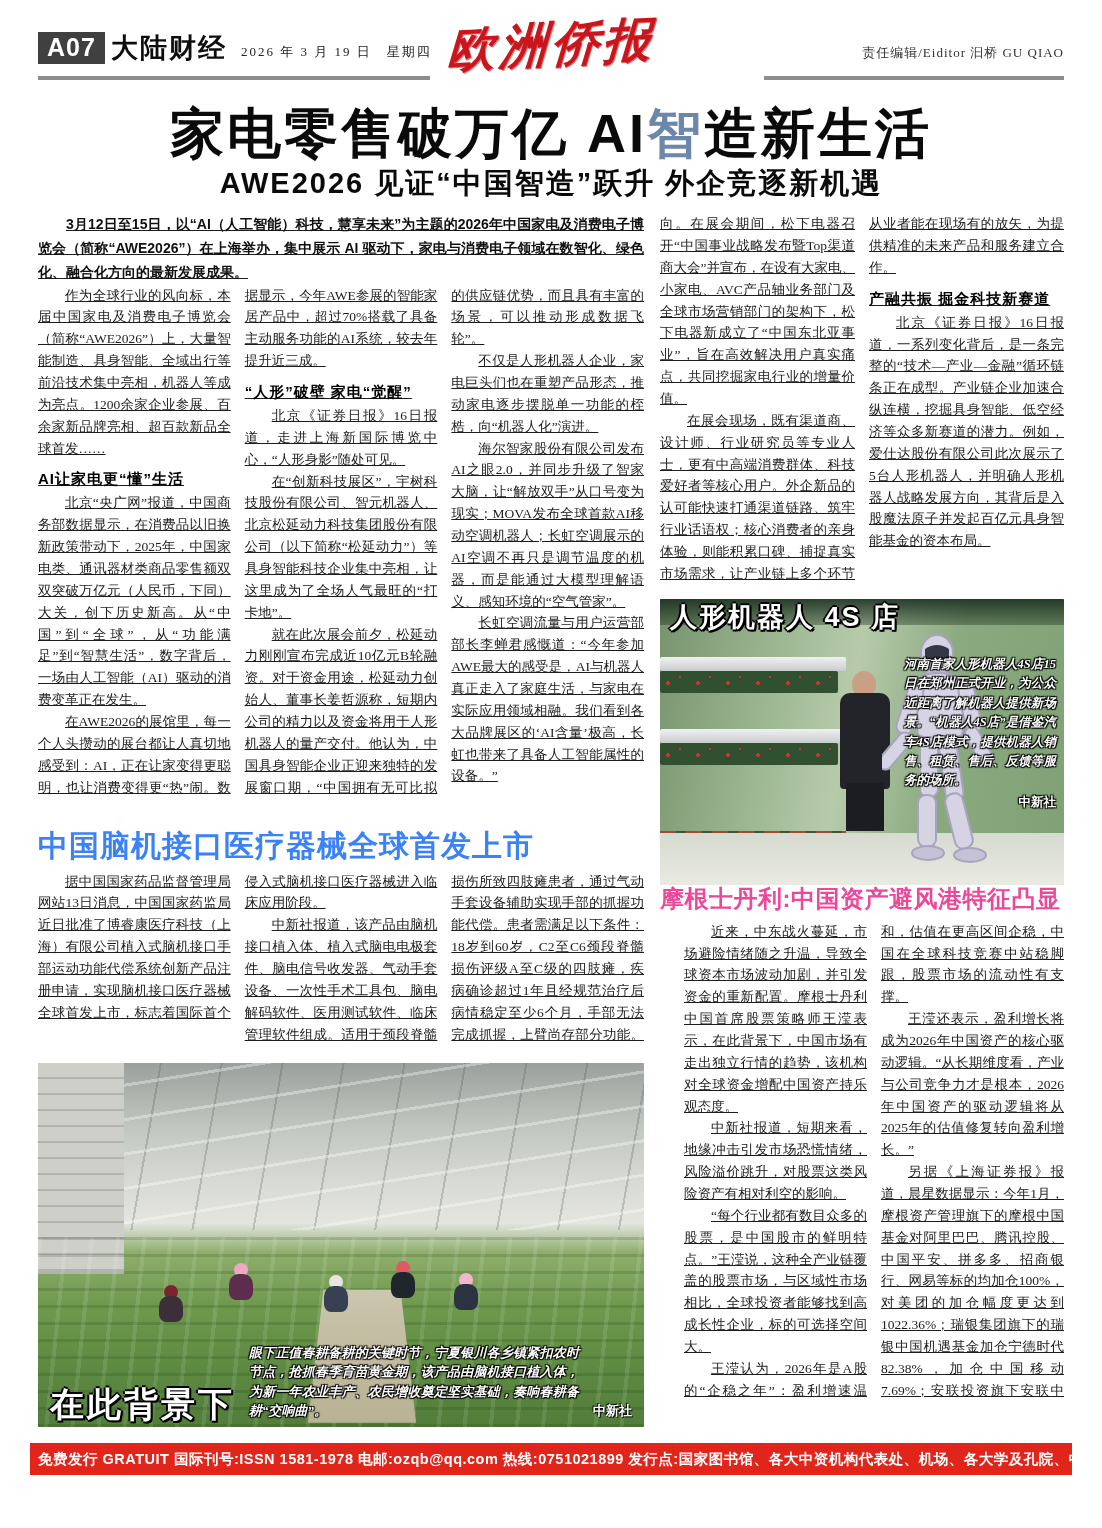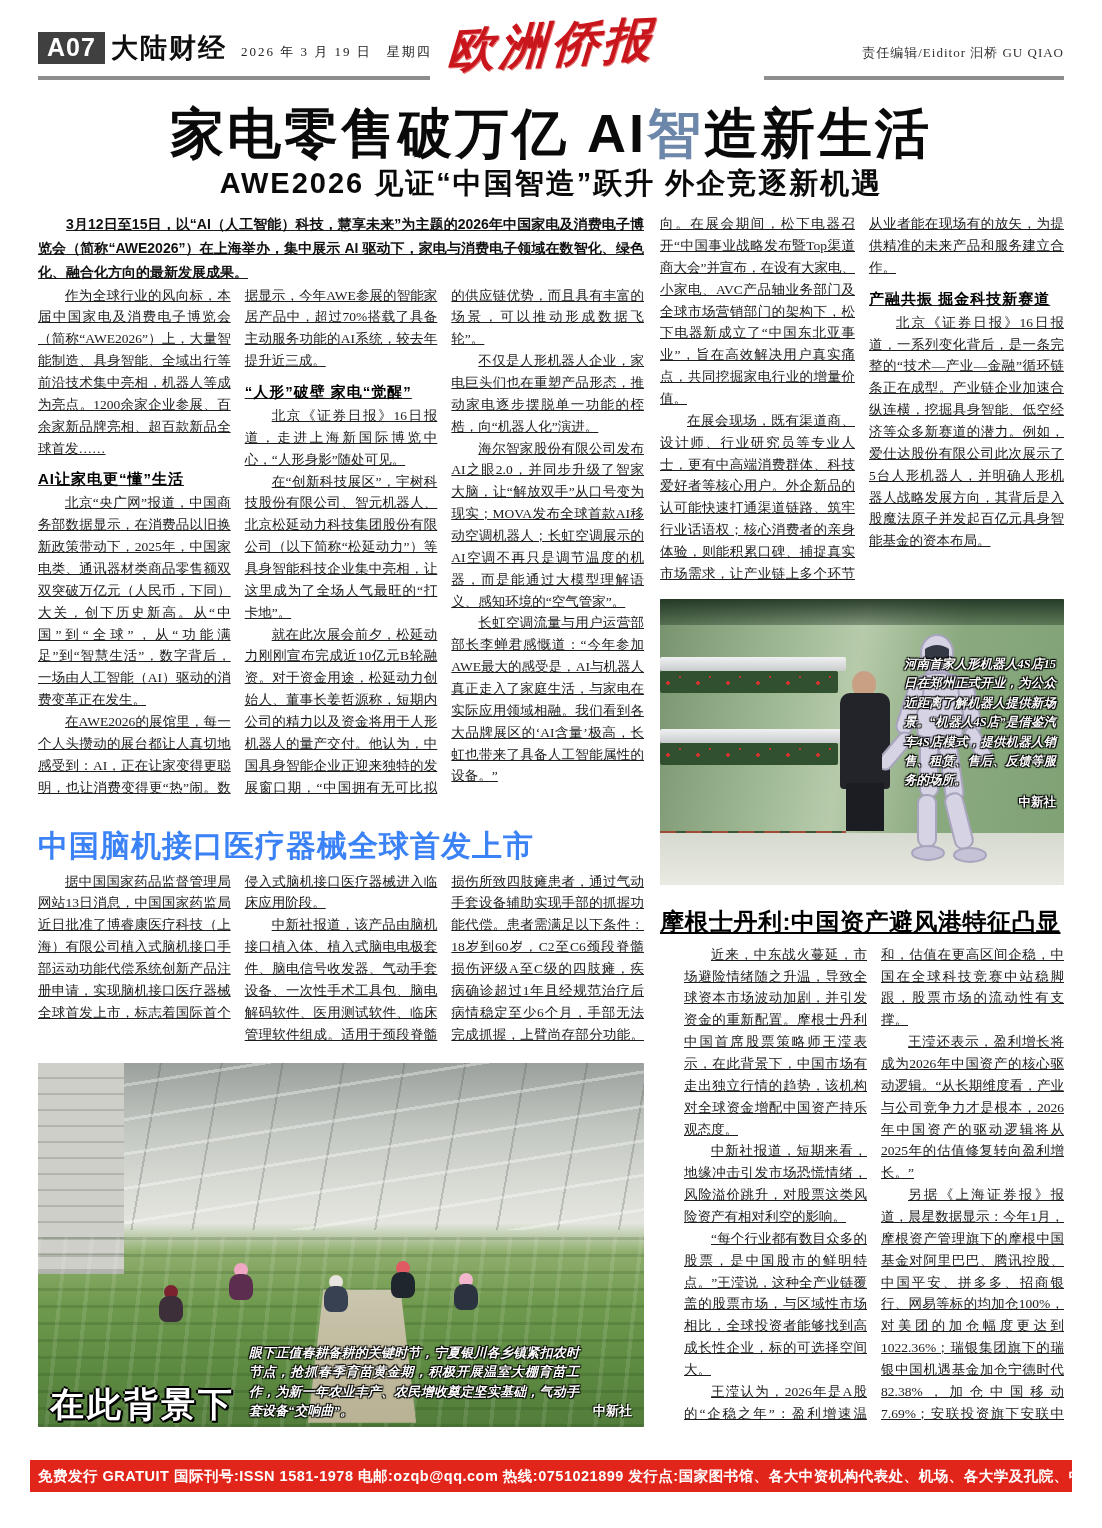--- a/index.html
+++ b/index.html
@@ -41,22 +41,22 @@
             margin:9px 0 3px; text-indent:0; letter-spacing:1px; }
   .mc3 { column-count:3; column-gap:14px; column-fill:auto; height:600px; overflow:hidden; }
   .mc2 { column-count:2; column-gap:14px; column-fill:auto; height:378px; overflow:hidden; }
   .mc3s{ column-count:3; column-gap:14px; column-fill:auto; height:182px; overflow:hidden; }
   .mc2m{ column-count:2; column-gap:14px; column-fill:auto; height:500px; overflow:hidden;margin-left:24px; }
   .intro { column-span:all; font:700 14px/1.7 "Liberation Sans","DejaVu Sans",sans-serif;
            text-indent:2em; margin:0 0 12px; color:#111; }
 
   .bci-hl { font:900 30px/1.15 "Liberation Sans","DejaVu Sans",sans-serif; color:#3b82f6;
             letter-spacing:1px; margin:16px 0 7px; white-space:nowrap; }
-  .ms-hl  { font:900 24px/1.15 "Liberation Sans","DejaVu Sans",sans-serif; color:#000000;
-            letter-spacing:0.5px; margin:23px 0 8px; white-space:nowrap;text-decoration:underline; }
+  .ms-hl  { font:900 24px/1.15 "Liberation Sans","DejaVu Sans",sans-serif; color:#ec4899;
+            letter-spacing:0.5px; margin:0 0 8px; white-space:nowrap; }
 
   
   .photo { position:relative; overflow:hidden; border-radius:1px; }
   .robot-photo { width:404px; height:286px; margin-top:8px;
     background:linear-gradient(100deg,#77936d 0%,#9db792 28%,#b7cbab 46%,#8aa97f 68%,#7fa174 100%); }
   .robot-photo .top-banner { position:absolute; left:0; top:0; width:100%; height:26px;
     background:linear-gradient(180deg,rgba(20,40,25,.85),rgba(20,40,25,.35)); }
   .robot-photo .floor { position:absolute; left:0; bottom:0; width:100%; height:52px;
     background:linear-gradient(180deg,#d6dacf,#e9eae2); }
   .shelf { position:absolute; left:0; height:14px; width:46%; background:linear-gradient(180deg,#f0f0f2,#c9cccd); border-radius:2px; }
@@ -177,21 +177,21 @@
         <div class="worker" style="left:415px; top:210px">
           <div class="w-head" style="background:#f3b7cd"></div>
           <div class="w-body" style="background:#2c3340"></div>
         </div>
         <div class="worker" style="left:120px; top:222px">
           <div class="w-head" style="background:#7c2330"></div>
           <div class="w-body" style="background:#3c2f3a"></div>
         </div>
         <div class="gp-caption">
           <span class="gp-title">在此背景下</span>
-          <span class="gp-text">眼下正值春耕备耕的关键时节，宁夏银川各乡镇紧扣农时节点，抢抓春季育苗黄金期，积极开展温室大棚育苗工作，为新一年农业丰产、农民增收奠定坚实基础，气动手套设备“交响曲”。</span>
+          <span class="gp-text">眼下正值春耕备耕的关键时节，宁夏银川各乡镇紧扣农时节点，抢抓春季育苗黄金期，该产品由脑机接口植入体，为新一年农业丰产、农民增收奠定坚实基础，奏响春耕备耕“交响曲”。</span>
           <span class="gp-credit">中新社</span>
         </div>
       </div>
     </div>
 
     <div class="right-region">
 
       <div class="art mc2">
         <p class="cont">向。在展会期间，松下电器召开“中国事业战略发布暨Top渠道商大会”并宣布，在设有大家电、小家电、AVC产品轴业务部门及全球市场营销部门的架构下，松下电器新成立了“中国东北亚事业”，旨在高效解决用户真实痛点，共同挖掘家电行业的增量价值。</p>
         <p>在展会现场，既有渠道商、设计师、行业研究员等专业人士，更有中高端消费群体、科技爱好者等核心用户。外企新品的认可能快速打通渠道链路、筑牢行业话语权；核心消费者的亲身体验，则能积累口碑、捕捉真实市场需求，让产业链上多个环节从业者能在现场有的放矢，为提供精准的未来产品和服务建立合作。</p>
@@ -224,20 +224,21 @@
             <rect x="80" y="50" width="16" height="50" rx="8" transform="rotate(-12 88 75)"></rect>
             <rect x="90" y="92" width="14" height="42" rx="7" transform="rotate(-30 97 113)"></rect>
             <rect x="38" y="104" width="18" height="60" rx="8"></rect>
             <rect x="60" y="104" width="18" height="64" rx="8" transform="rotate(-8 69 136)"></rect>
             <rect x="36" y="162" width="18" height="52" rx="8"></rect>
             <rect x="68" y="160" width="18" height="56" rx="8" transform="rotate(-14 77 188)"></rect>
             <ellipse cx="46" cy="220" rx="16" ry="7" fill="#c5c1d6"></ellipse>
             <ellipse cx="88" cy="222" rx="16" ry="7" fill="#c5c1d6"></ellipse>
           </g>
         </svg>
+        <div class="photo-title">人形机器人 4S 店</div>
         <div class="photo-cap">
           <span>河南首家人形机器人4S店15日在郑州正式开业，为公众近距离了解机器人提供新场景。“机器人4S店”是借鉴汽车4S店模式，提供机器人销售、租赁、售后、反馈等服务的场所。</span>
           <span class="photo-credit">中新社</span>
         </div>
       </div>
 
       <div class="ms-hl">摩根士丹利:中国资产避风港特征凸显</div>
       <div class="art mc2m">
         <p>近来，中东战火蔓延，市场避险情绪随之升温，导致全球资本市场波动加剧，并引发资金的重新配置。摩根士丹利中国首席股票策略师王滢表示，在此背景下，中国市场有走出独立行情的趋势，该机构对全球资金增配中国资产持乐观态度。</p>
         <p>中新社报道，短期来看，地缘冲击引发市场恐慌情绪，风险溢价跳升，对股票这类风险资产有相对利空的影响。</p>

